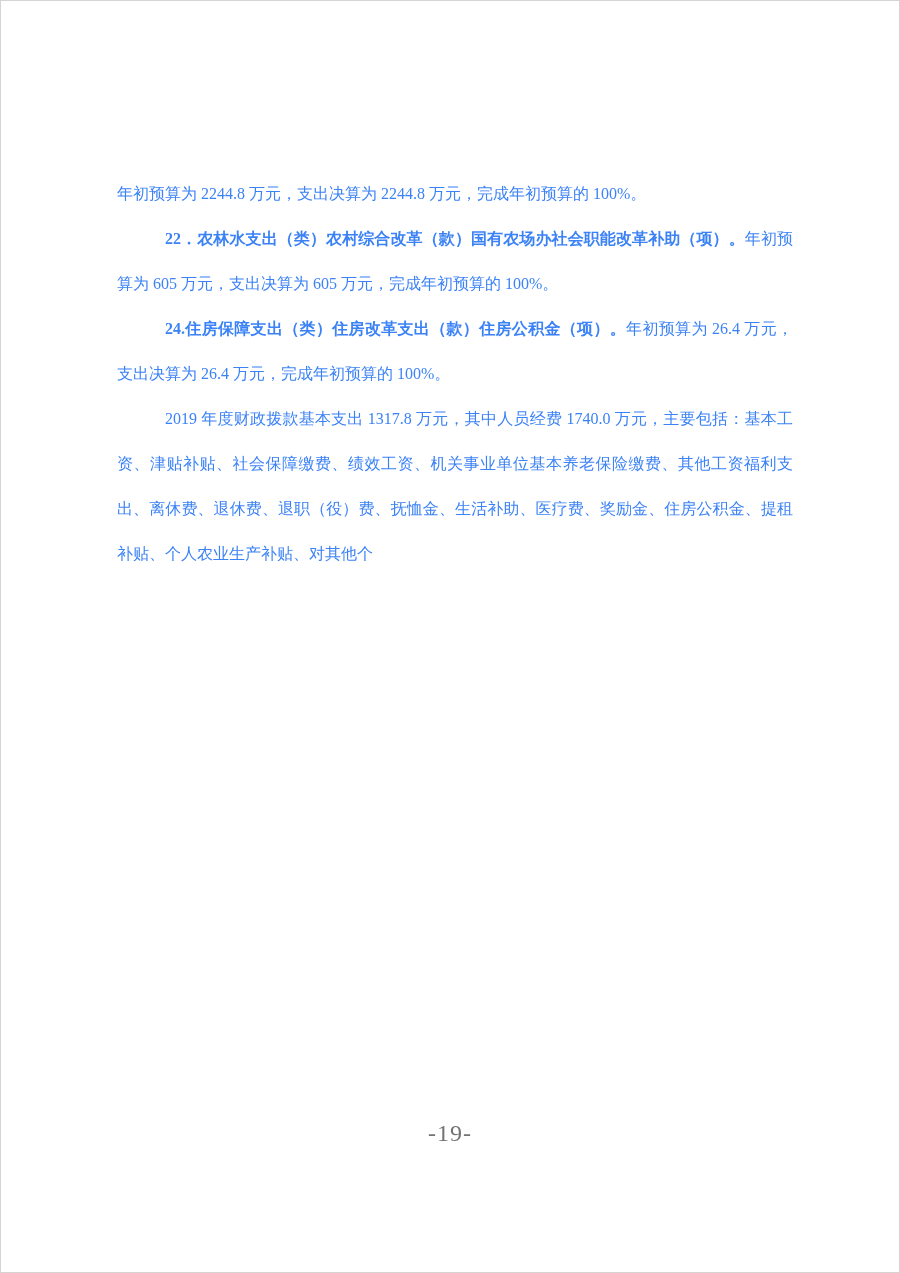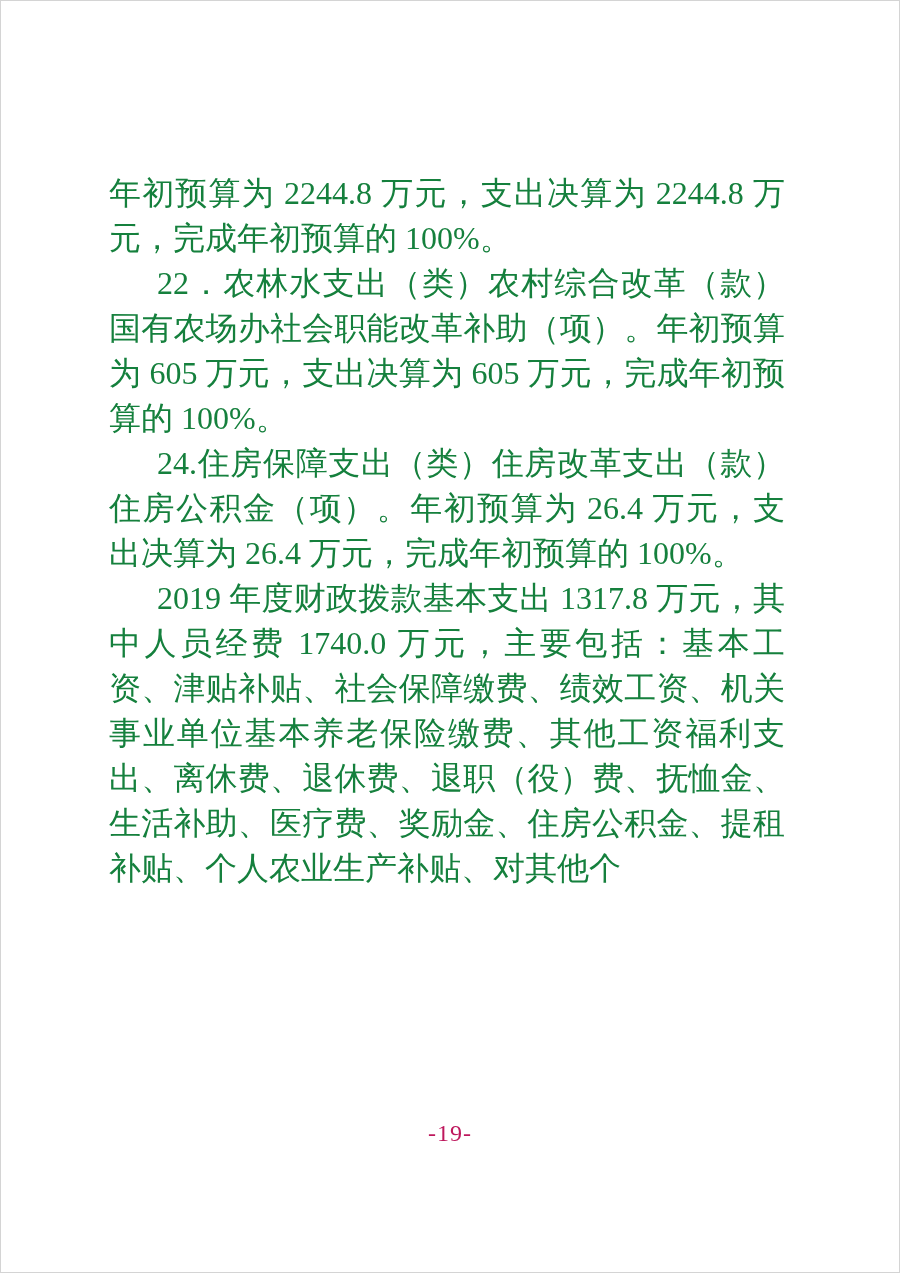--- a/index.html
+++ b/index.html
@@ -16,49 +16,49 @@
   }
   .sheet {
     position: absolute;
     inset: 0;
     box-sizing: border-box;
     border: 1px solid #d4d4d4;
     background: #ffffff;
   }
   .content {
     position: absolute;
-    left: 108px;
+    left: 116px;
     top: 170px;
     width: 676px;
-    font-size: 32px;
+    font-size: 16px;
     line-height: 45px;
-    color: #15803d;
+    color: #3b82f6;
     text-align: justify;
     letter-spacing: 0;
   }
   .para {
     margin: 0;
     text-indent: 48px;
     word-break: break-all;
   }
   .para.flush {
     text-indent: 0;
   }
   .para strong {
-    font-weight: 400;
+    font-weight: 700;
   }
   .page-number {
     position: absolute;
     left: 0;
     right: 0;
     top: 1110px;
     text-align: center;
     font-size: 24px;
     line-height: 45px;
-    color: #be185d;
+    color: #737373;
     letter-spacing: 1px;
   }
 </style>
 </head>
 <body>
 
 <div class="sheet">
 
   <main class="content">
 

